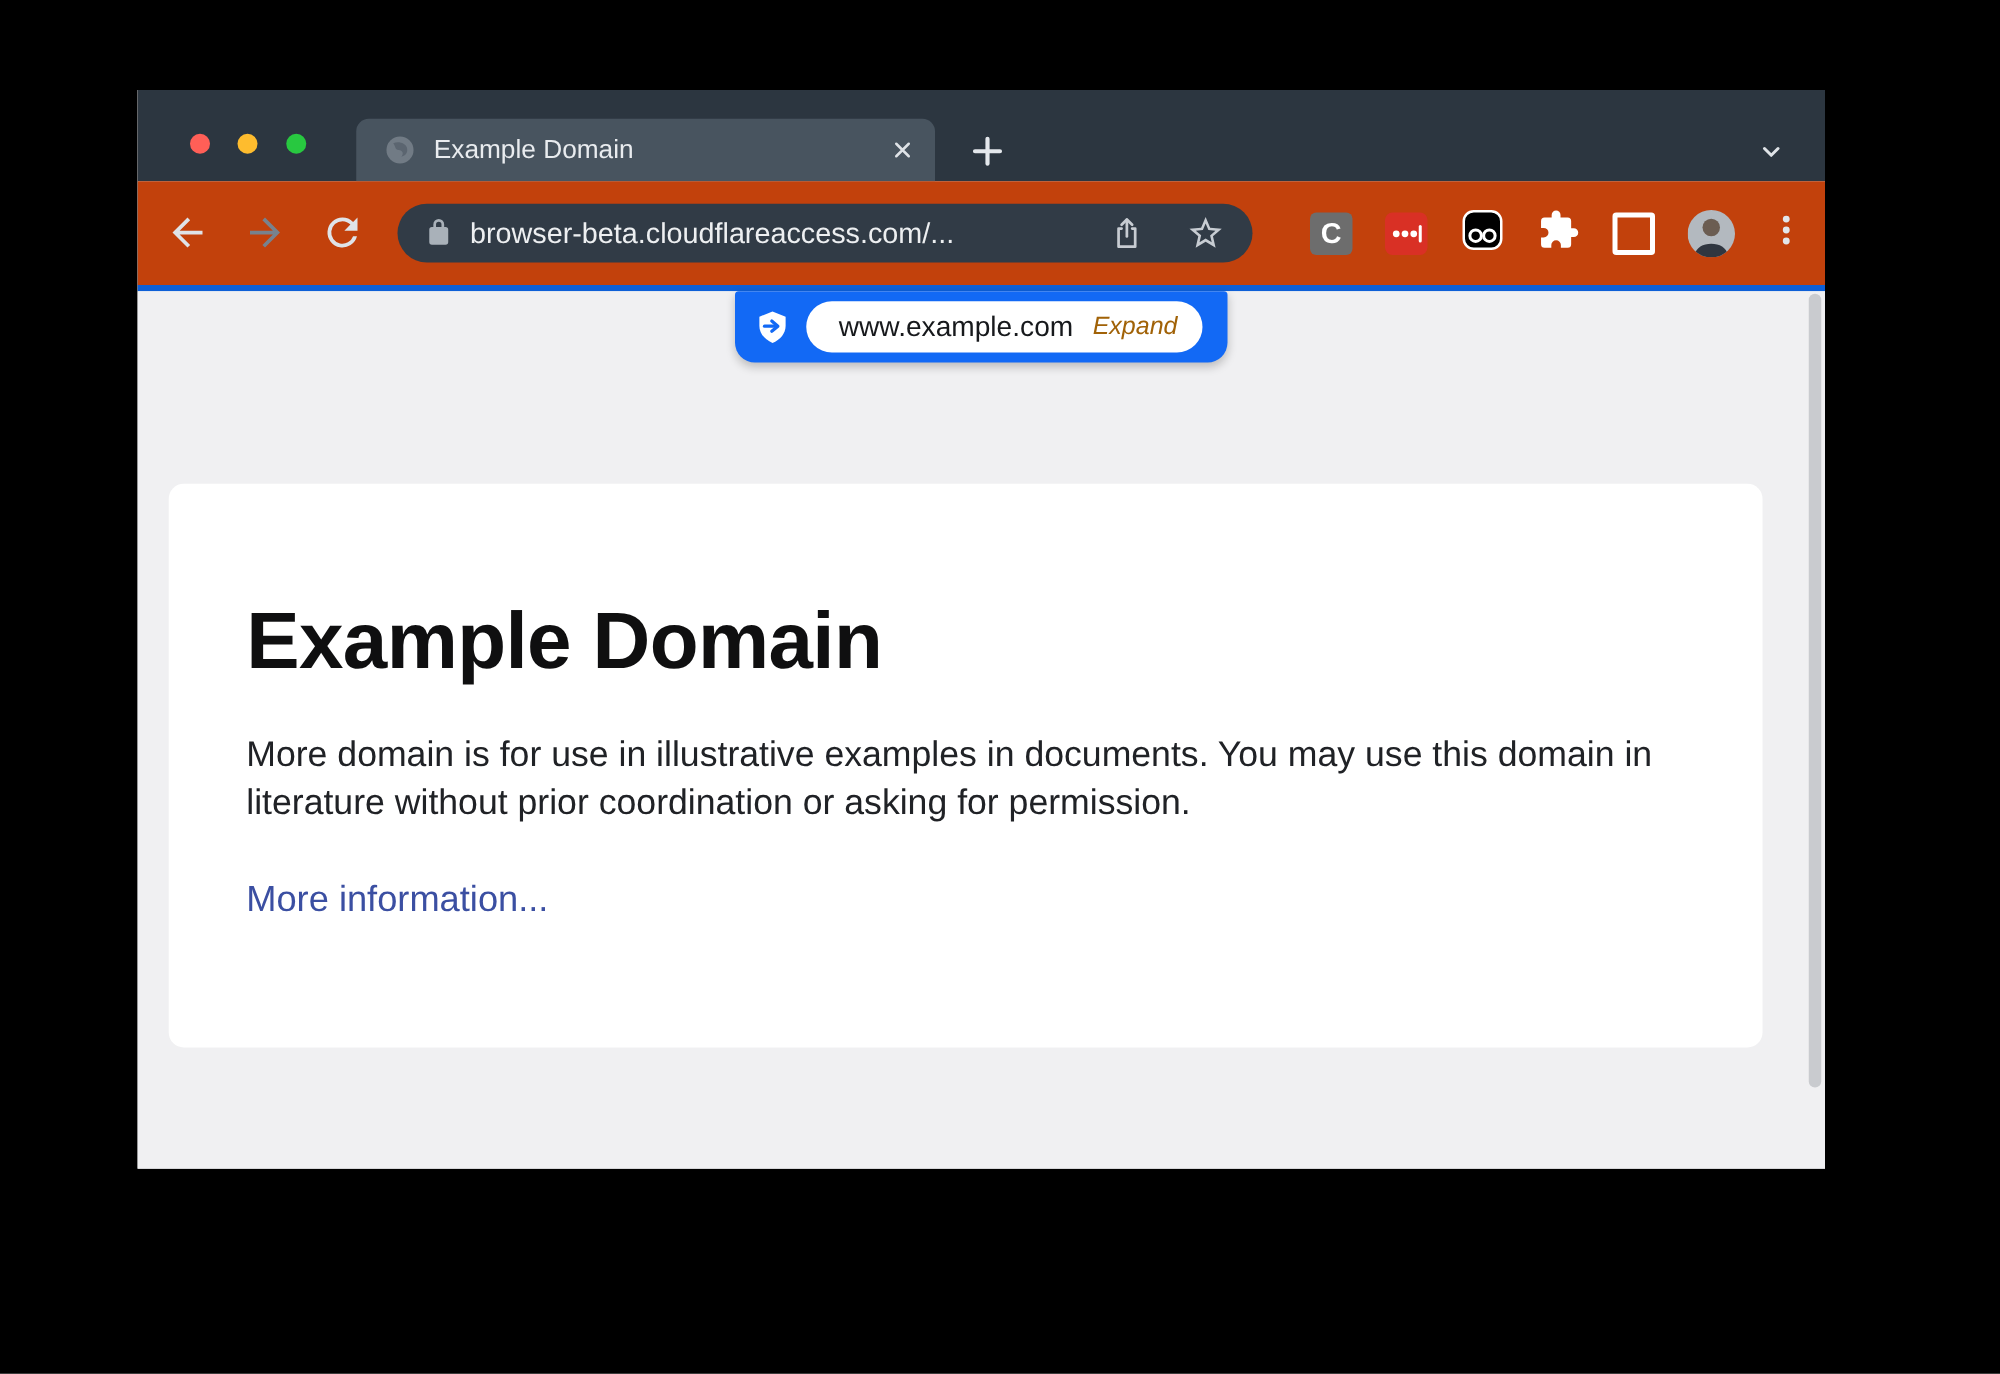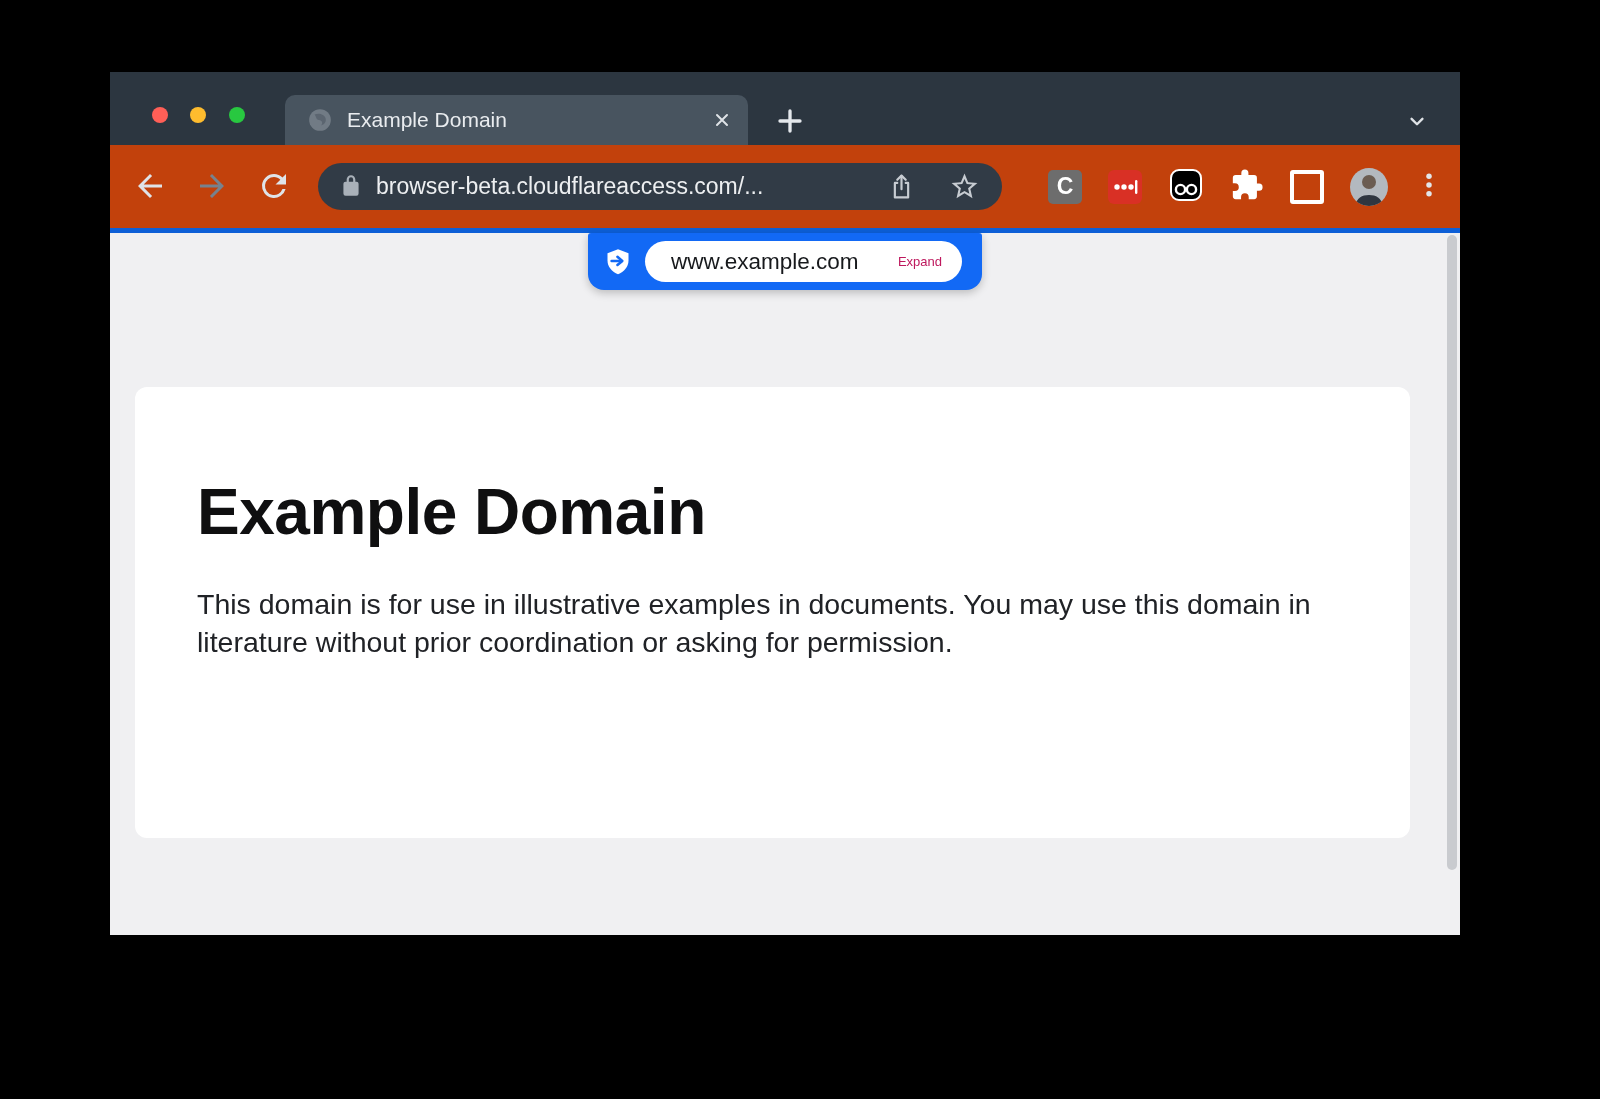--- a/index.html
+++ b/index.html
@@ -66,21 +66,21 @@
     position:absolute;left:478px;top:0;width:394px;height:57px;background:#1269f5;
     border-radius:3px 3px 16px 16px;box-shadow:0 3px 8px rgba(0,0,0,.22);
   }
   .rbi-shield{position:absolute;left:16px;top:14px;width:28px;height:29px;}
   .rbi-pill{
     position:absolute;left:57px;top:8px;width:317px;height:41px;background:#fff;
     border-radius:21px;display:flex;align-items:center;justify-content:space-between;
     padding:0 20px 0 26px;box-sizing:border-box;
   }
   .rbi-host{font-size:22.5px;color:#17191c;}
-  .rbi-expand{font-size:13px;color:#be185d;}
+  .rbi-expand{font-size:20px;color:#a16207;font-style:italic;}
   
   .card{
     position:absolute;left:25px;top:154px;width:1275px;height:451px;background:#fff;
     border-radius:12px;
   }
   .card-inner{padding:88px 0 0 62px;}
   .page-h1{margin:0;font-size:64px;font-weight:bold;color:#0f0f10;letter-spacing:-.5px;}
   .page-p{
     margin:36px 0 0 0;width:1155px;font-size:28.5px;line-height:1.35;color:#202226;
   }
@@ -222,20 +222,21 @@
       </span>
       <div class="rbi-pill">
         <span class="rbi-host">www.example.com</span>
         <span class="rbi-expand">Expand</span>
       </div>
     </div>
 
     <div class="card">
       <div class="card-inner">
         <h1 class="page-h1">Example Domain</h1>
-        <p class="page-p">This domain is for use in illustrative examples in documents. You may use this domain in literature without prior coordination or asking for permission.</p>
+        <p class="page-p">More domain is for use in illustrative examples in documents. You may use this domain in literature without prior coordination or asking for permission.</p>
+        <span class="page-link">More information...</span>
       </div>
     </div>
 
     <div class="scroll-thumb"></div>
   </div>
 
 </div>
 
 </body></html>

